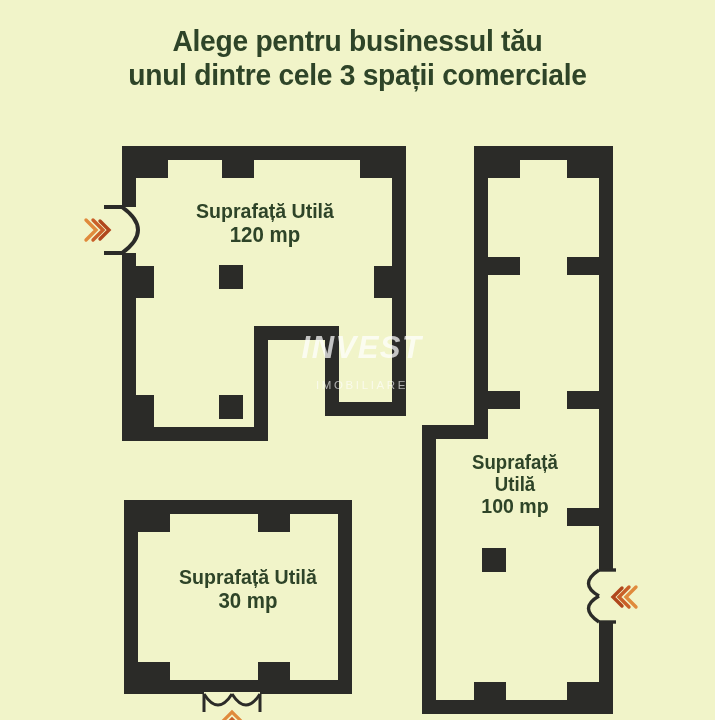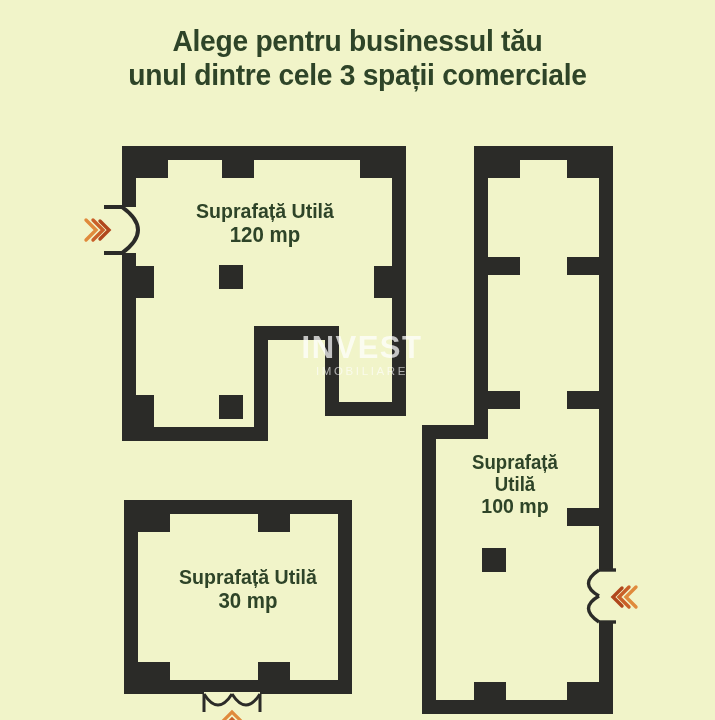--- a/index.html
+++ b/index.html
@@ -76,29 +76,30 @@
     user-select: none;
   }
   .wm-main {
     display: block;
     font-family: "Liberation Sans", sans-serif;
     font-weight: 600;
     font-size: 31px;
     letter-spacing: 1.5px;
     color: rgba(255,255,255,0.72);
     line-height: 1;
+    font-style: italic;
   }
   .wm-sub {
     display: block;
     font-family: "Liberation Sans", sans-serif;
     font-weight: 400;
     font-size: 11.5px;
     letter-spacing: 2.6px;
     color: rgba(255,255,255,0.62);
-    margin-top: 2px;
+    margin-top: 16px;
   }
 </style>
 </head>
 <body>
 
 <div id="stage">
 
   <div class="title-block">
     <span class="title-line">Alege pentru businessul tău</span>
     <span class="title-line">unul dintre cele 3 spații comerciale</span>

